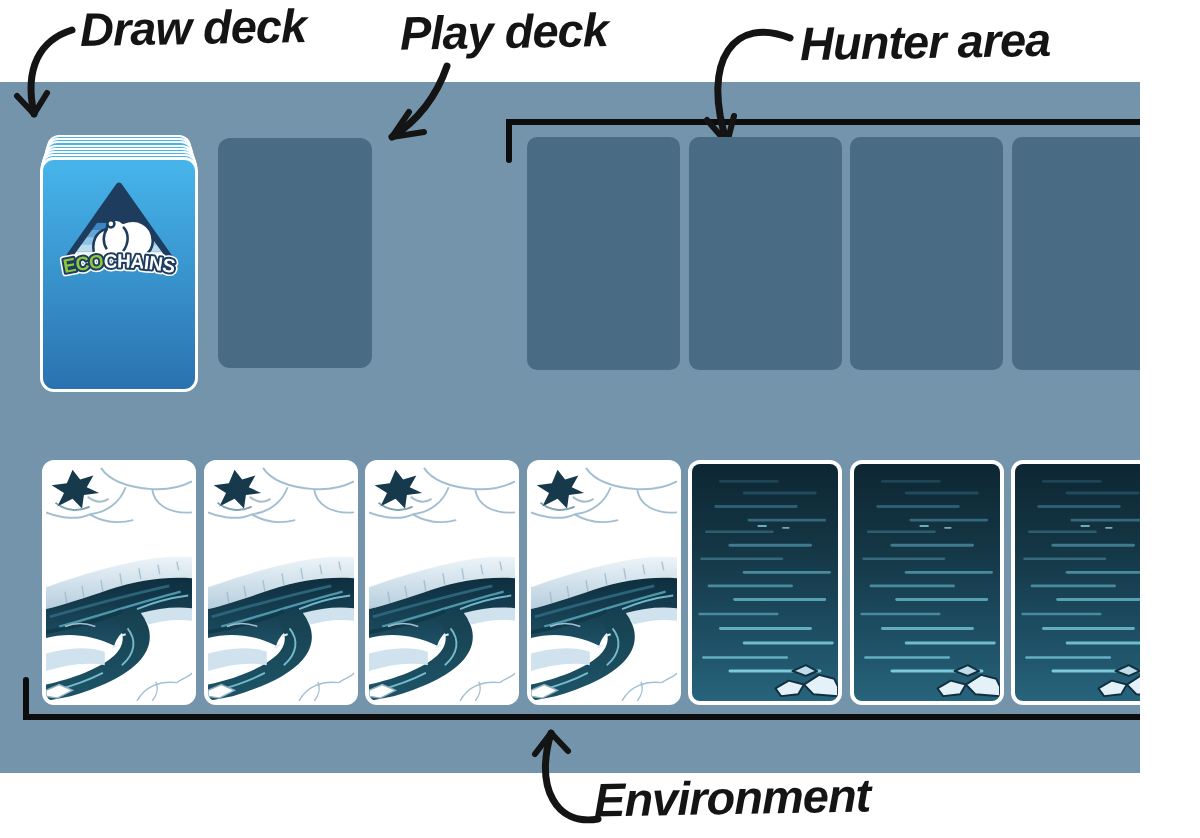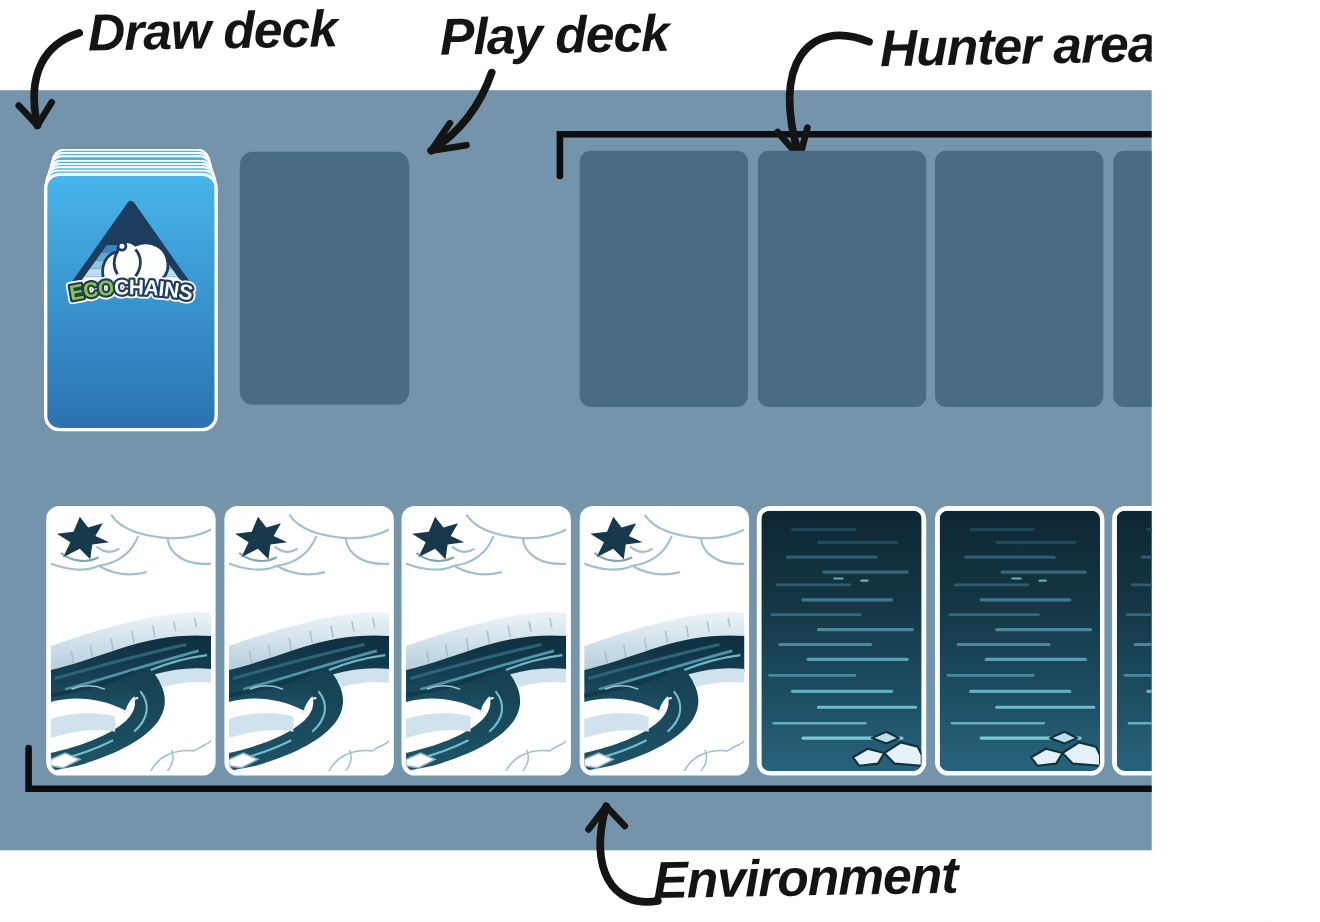--- a/index.html
+++ b/index.html
@@ -1,16 +1,16 @@
 <!DOCTYPE html>
 <html><head>
 <meta charset="utf-8">
 <style>
   html,body{margin:0;padding:0;background:#fff;}
-  .stage{position:relative;width:1047px;height:838px;overflow:hidden;
+  .stage{position:relative;width:1140px;height:838px;overflow:hidden;
          font-family:"Liberation Sans","DejaVu Sans",sans-serif;background:var(--page-bg,#fff);}
   .board{position:absolute;left:0;top:82px;width:1200px;height:691px;background:var(--board-bg,#7394ab);}
 
   .annot-label{position:absolute;color:var(--ink,#111);font-weight:700;font-style:italic;
                font-size:47px;letter-spacing:-1px;white-space:nowrap;transform:rotate(-1deg);}
   #lbl-draw{left:80px;top:0px;}
   #lbl-play{left:400px;top:4px;}
   #lbl-hunter{left:800px;top:14px;}
   #lbl-env{left:594px;top:770px;}
 

